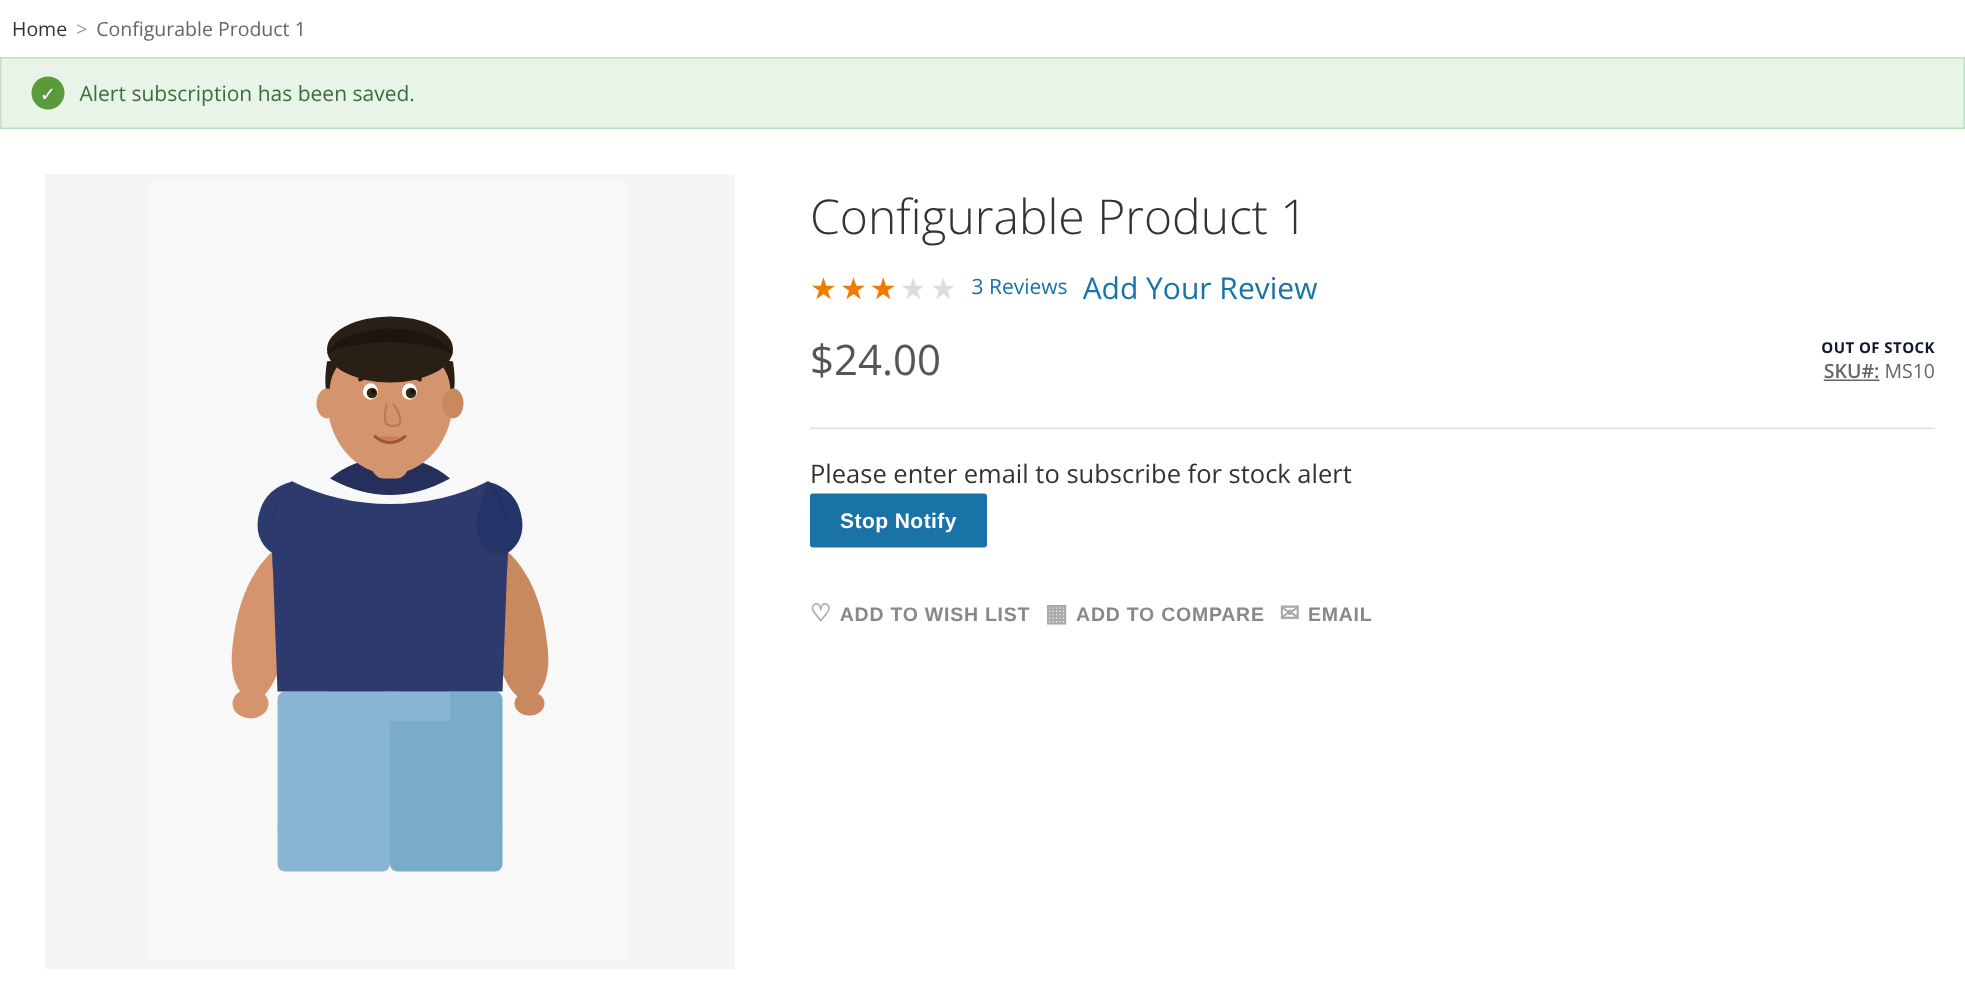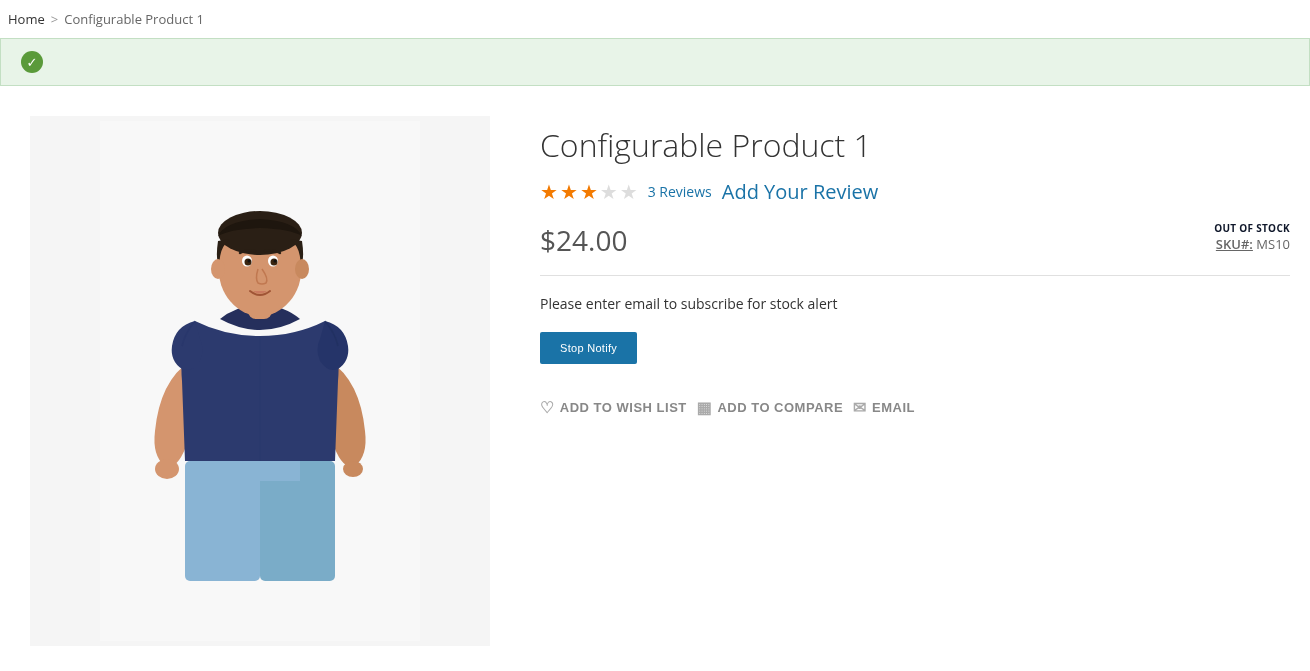--- a/index.html
+++ b/index.html
@@ -109,24 +109,24 @@
     }
 
     .add-review-link {
       color: #1a73a7;
       text-decoration: none;
       font-size: 20px;
     }
 
     .price-row {
       display: flex;
-      align-items: flex-start;
+      align-items: center;
       justify-content: space-between;
       margin-bottom: 4px;
-      padding-bottom: 16px;
+      padding-bottom: 26px;
       border-bottom: 1px solid #e0e0e0;
     }
 
     .price {
       font-size: 28px;
       color: #555;
       font-weight: 400;
     }
 
     .stock-sku-col {
@@ -146,33 +146,33 @@
       color: #666;
     }
     .sku-label { font-weight: 600; text-decoration: underline; }
 
     .subscribe-section {
       margin-top: 18px;
       margin-bottom: 20px;
     }
 
     .subscribe-label {
-      font-size: 14px;
+      font-size: 17px;
       color: #333;
-      margin-bottom: 19px;
+      margin-bottom: 2px;
       font-weight: 400;
     }
 
     .stop-notify-btn {
       background: #1a73a7;
       color: white;
       border: none;
       padding: 10px 20px;
-      font-size: 11px;
-      font-weight: 400;
+      font-size: 14px;
+      font-weight: 700;
       cursor: pointer;
       border-radius: 2px;
       letter-spacing: 0.3px;
     }
 
     .actions-row {
       display: flex;
       align-items: center;
       gap: 0px;
       padding-top: 10px;
@@ -198,20 +198,21 @@
 <body>
 
 <nav class="breadcrumb">
   <a href="#">Home</a>
   <span class="breadcrumb-sep">&gt;</span>
   <span class="breadcrumb-current">Configurable Product 1</span>
 </nav>
 
 <div class="alert-bar">
   <div class="alert-icon">✓</div>
+  <span class="alert-text">Alert subscription has been saved.</span>
 </div>
 
 <div class="product-layout">
 
   <div class="product-image-col">
     <div class="product-image-placeholder">
 
       <svg width="320" height="520" viewBox="0 0 320 520">
 
         <rect width="320" height="520" fill="#f8f8f8"></rect>

